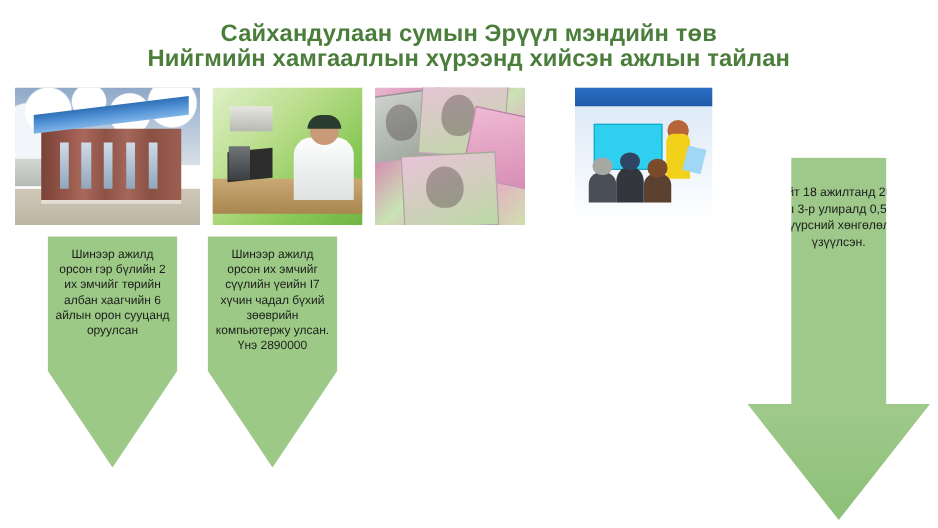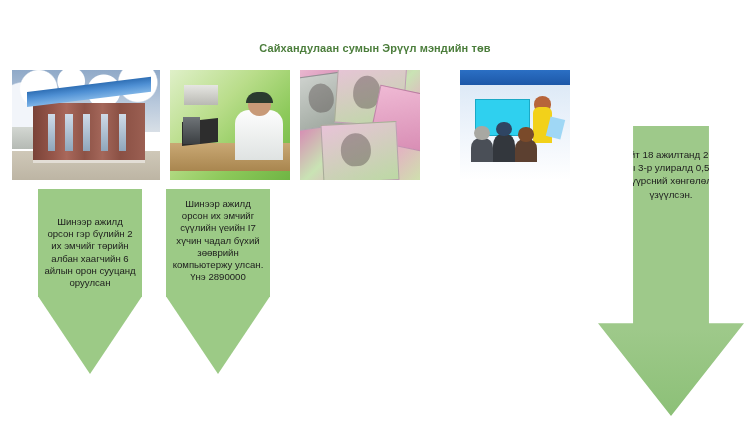--- a/index.html
+++ b/index.html
@@ -11,24 +11,23 @@
     position:relative;
   }
   #slide{position:absolute;left:0;top:0;width:750px;height:422px;background:#fff;}
 
   
   .title{
     position:absolute;left:0;top:18px;width:750px;
     text-align:center;
     color:#4b7d3b;
     font-weight:bold;
-    font-size:11px;
+    font-size:19px;
     line-height:20px;
     letter-spacing:.1px;
-    margin-top:20px;
   }
   .title .l1{display:block;}
   .title .l2{display:block;}
 
   
   .photo{position:absolute;overflow:hidden;}
   .photo .inner{position:absolute;left:0;top:0;width:100%;height:100%;}
 
   
   #photo1{left:12px;top:70px;width:148px;height:110px;}
@@ -124,21 +123,21 @@
     font-size:9.6px;
     line-height:12.2px;
     white-space:pre-line;
   }
   
   .penta{
     -webkit-clip-path:polygon(0% 0%,100% 0%,100% 58%,50% 100%,0% 58%);
     clip-path:polygon(0% 0%,100% 0%,100% 58%,50% 100%,0% 58%);
   }
   #arrow1{left:38px;top:189px;width:104px;height:185px;}
-  #arrow1 .txt{padding-top:27px;text-align:center;}
+  #arrow1 .txt{padding-top:9px;text-align:center;}
   #arrow2{left:166px;top:189px;width:104px;height:185px;text-align:center;}
   #arrow2 .txt{padding-top:9px;}
   #arrow3{left:296px;top:184px;width:104px;height:190px;}
   #arrow3 .txt{padding-top:9px;}
   #arrow4{left:456px;top:184px;width:104px;height:192px;}
   #arrow4 .txt{padding-top:9px;}
 
   
   #arrow5{
     left:598px;top:126px;width:146px;height:290px;
@@ -151,20 +150,21 @@
     font-size:9.8px;line-height:13.2px;padding:0;
   }
 </style>
 </head>
 <body>
 
 <div id="slide">
 
   <div class="title">
     <span class="l1">Сайхандулаан сумын Эрүүл мэндийн төв</span>
+    <span class="l2">Нийгмийн хамгааллын хүрээнд хийсэн ажлын тайлан</span>
   </div>
 
   <div class="photo" id="photo1">
     <div class="inner">
       <div class="sky"></div>
       <div class="ground"></div>
       <div class="sm"></div>
       <div class="bldg"></div>
       <div class="roof"></div>
       <div class="win" style="left:24%"></div>

